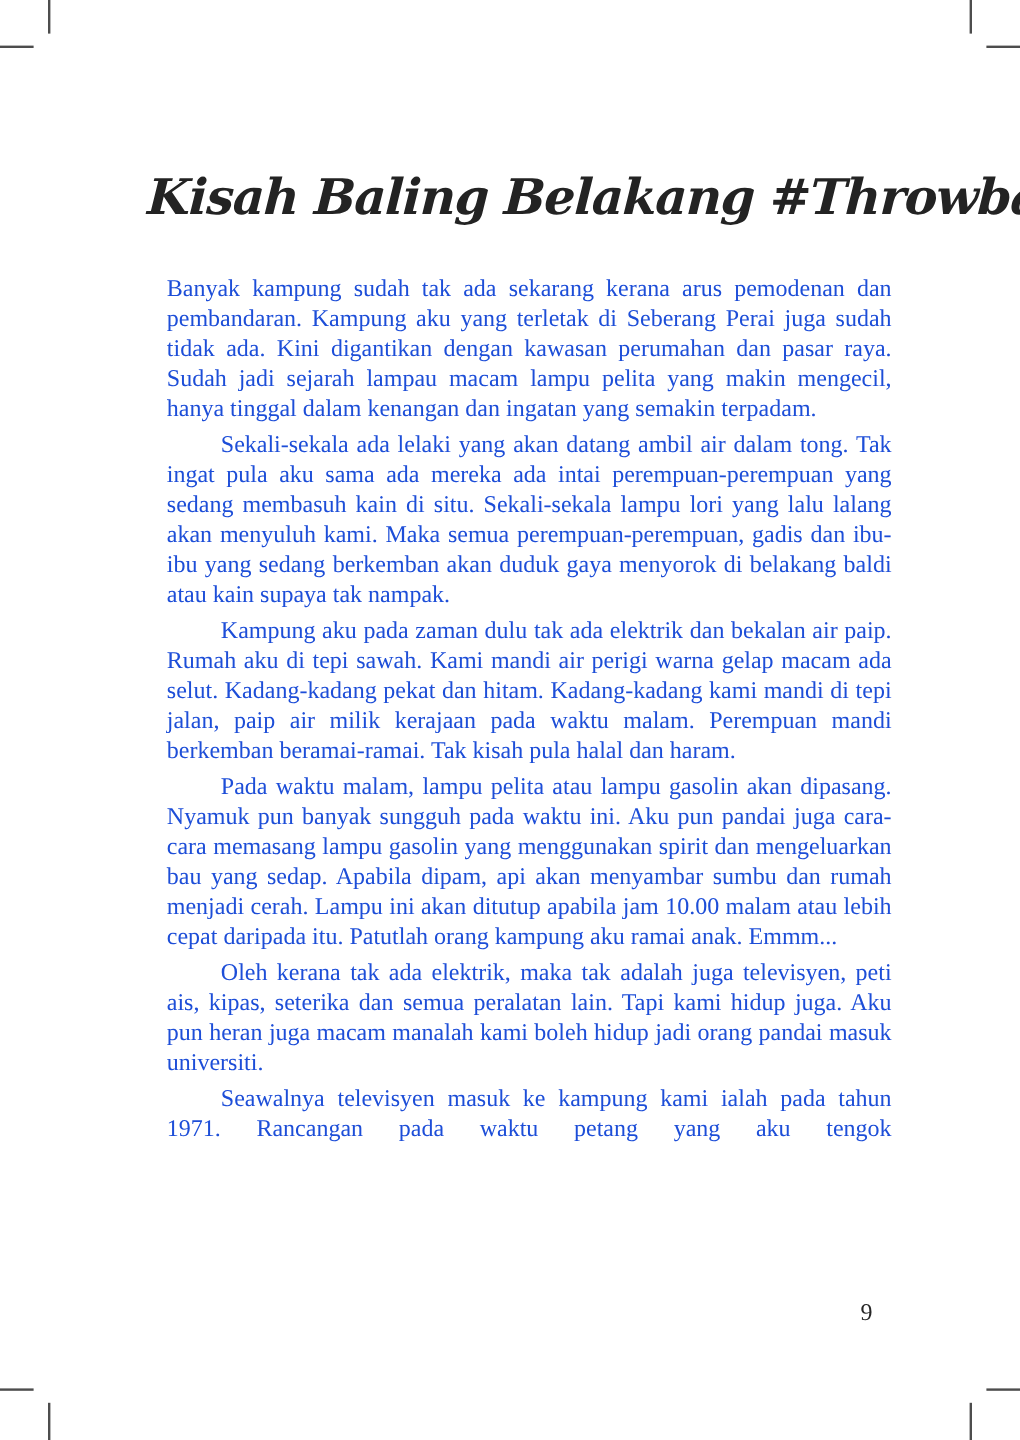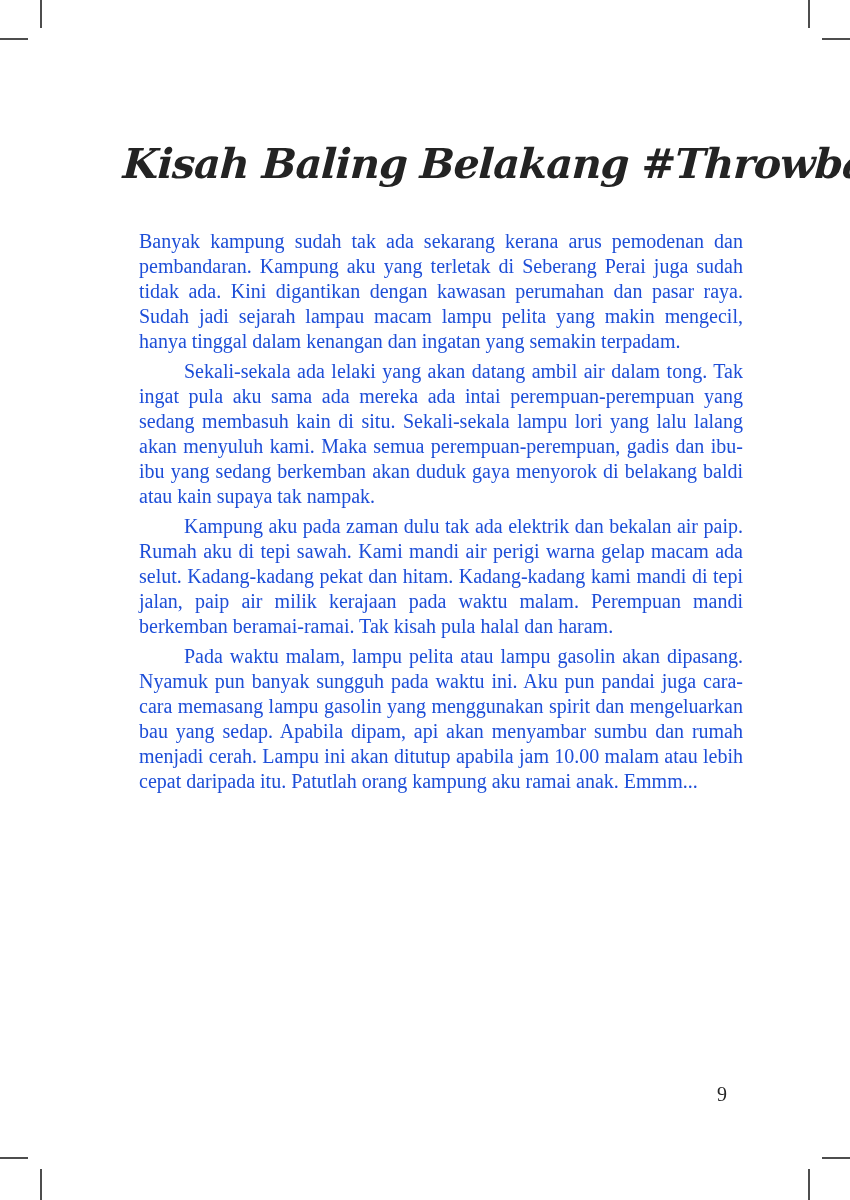--- a/index.html
+++ b/index.html
@@ -90,17 +90,19 @@
     <div class="crop v br-v"></div>
   </div>
 
   <h1 class="chapter-title">Kisah Baling Belakang #Throwback</h1>
 
   <div class="body-text">
     <p class="no-indent">Banyak kampung sudah tak ada sekarang kerana arus pemodenan dan pembandaran. Kampung aku yang terletak di Seberang Perai juga sudah tidak ada. Kini digantikan dengan kawasan perumahan dan pasar raya. Sudah jadi sejarah lampau macam lampu pelita yang makin mengecil, hanya tinggal dalam kenangan dan ingatan yang semakin terpadam.</p>
     <p>Sekali-sekala ada lelaki yang akan datang ambil air dalam tong. Tak ingat pula aku sama ada mereka ada intai perempuan-perempuan yang sedang membasuh kain di situ. Sekali-sekala lampu lori yang lalu lalang akan menyuluh kami. Maka semua perempuan-perempuan, gadis dan ibu-ibu yang sedang berkemban akan duduk gaya menyorok di belakang baldi atau kain supaya tak nampak.</p>
     <p>Kampung aku pada zaman dulu tak ada elektrik dan bekalan air paip. Rumah aku di tepi sawah. Kami mandi air perigi warna gelap macam ada selut. Kadang-kadang pekat dan hitam. Kadang-kadang kami mandi di tepi jalan, paip air milik kerajaan pada waktu malam. Perempuan mandi berkemban beramai-ramai. Tak kisah pula halal dan haram.</p>
     <p>Pada waktu malam, lampu pelita atau lampu gasolin akan dipasang. Nyamuk pun banyak sungguh pada waktu ini. Aku pun pandai juga cara-cara memasang lampu gasolin yang menggunakan spirit dan mengeluarkan bau yang sedap. Apabila dipam, api akan menyambar sumbu dan rumah menjadi cerah. Lampu ini akan ditutup apabila jam 10.00 malam atau lebih cepat daripada itu. Patutlah orang kampung aku ramai anak. Emmm...</p>
+    <p>Oleh kerana tak ada elektrik, maka tak adalah juga televisyen, peti ais, kipas, seterika dan semua peralatan lain. Tapi kami hidup juga. Aku pun heran juga macam manalah kami boleh hidup jadi orang pandai masuk universiti.</p>
+    <p class="continues">Seawalnya televisyen masuk ke kampung kami ialah pada tahun 1971. Rancangan pada waktu petang yang aku tengok</p>
   </div>
 
   <div class="page-number">9</div>
 
 </div>
 
 </body></html>

